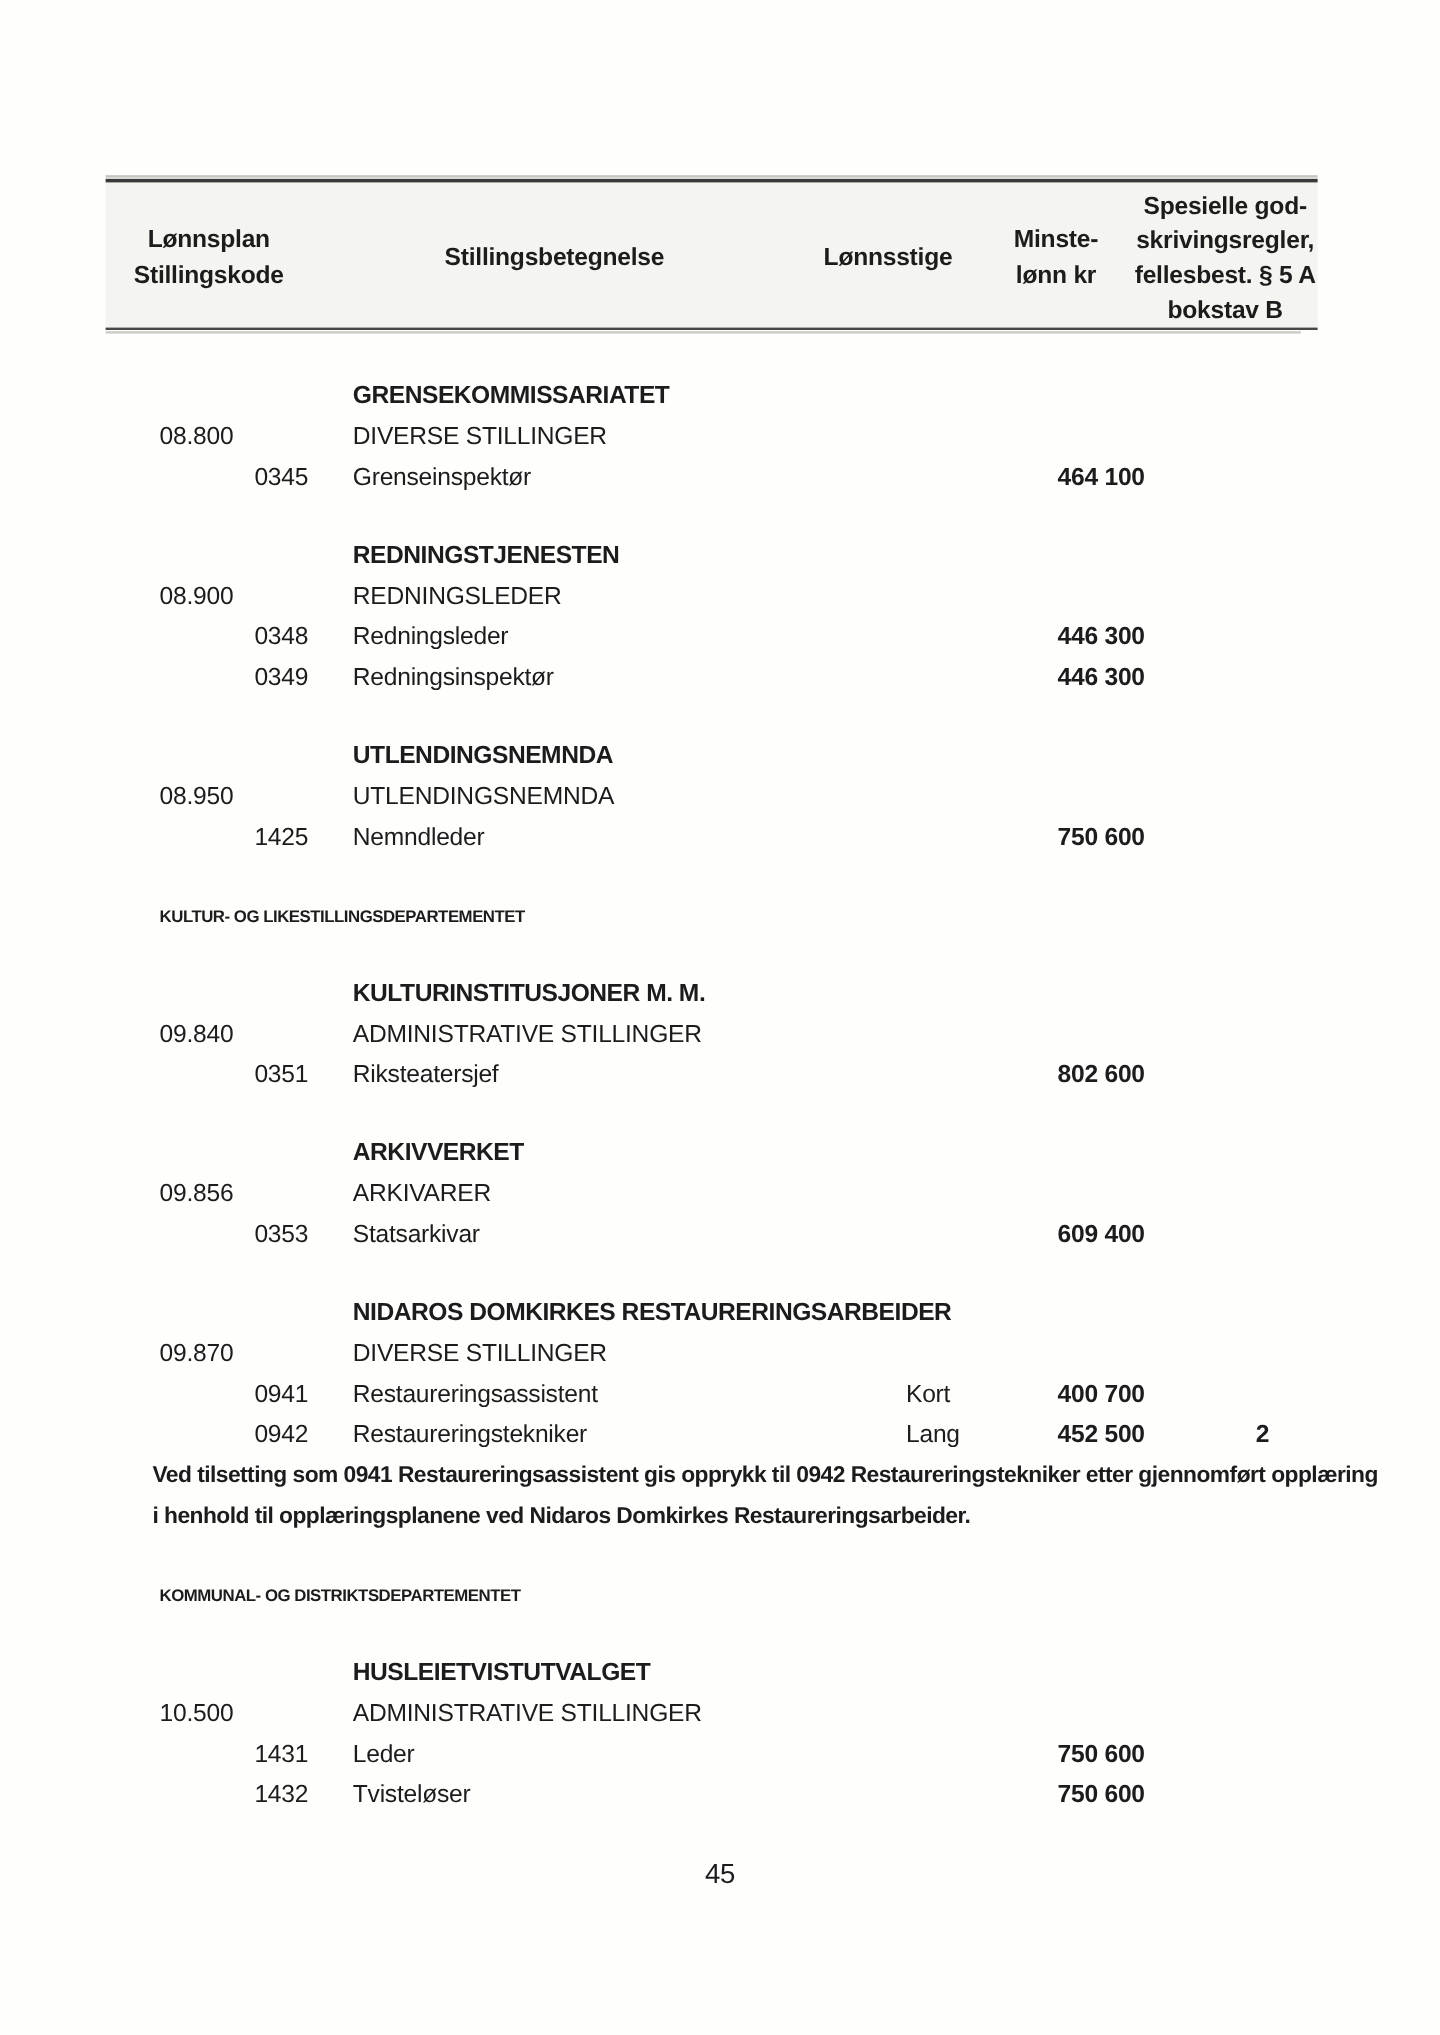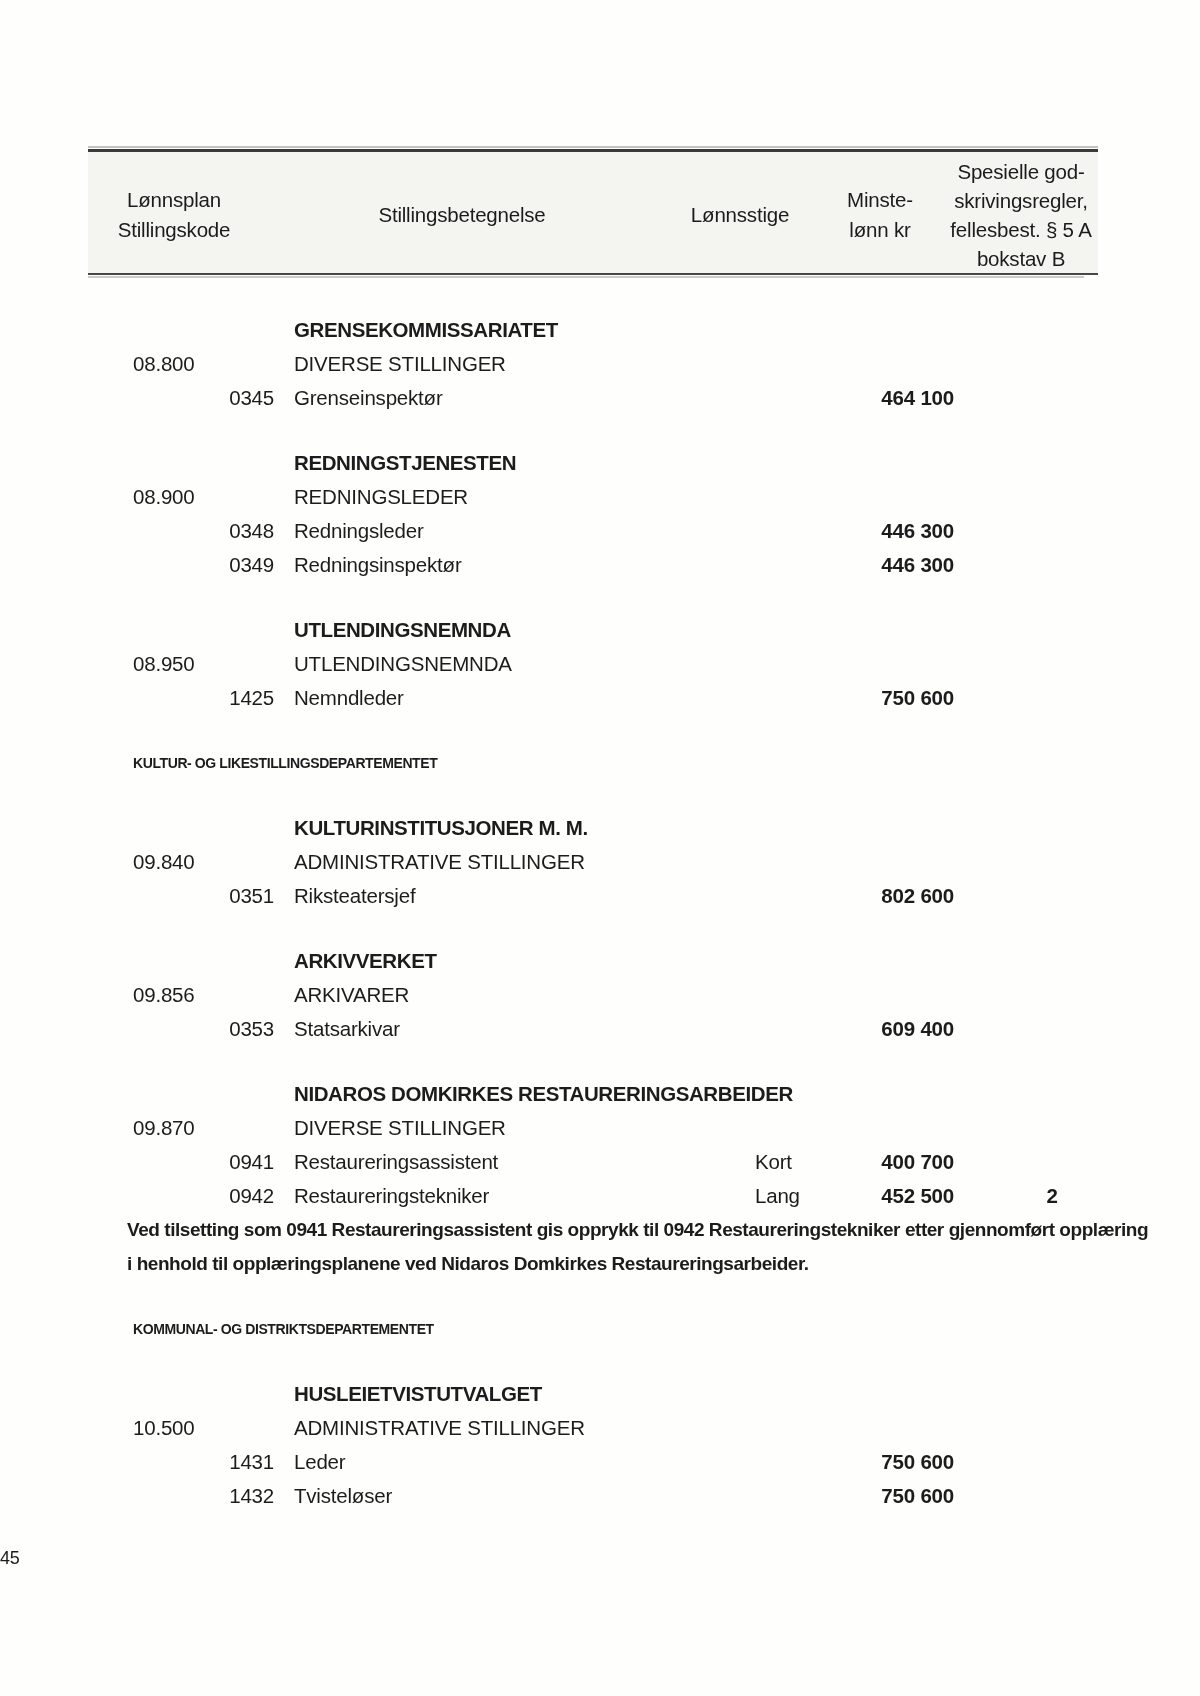--- a/index.html
+++ b/index.html
@@ -24,52 +24,52 @@
   }
   .table-header::before {
     content:""; position:absolute; left:0; right:0; top:-6px;
     height:2px; background:#c3c3bd;
   }
   .table-header::after {
     content:""; position:absolute; left:0; right:14px; bottom:-5px;
     height:2px; background:#ccccc6;
   }
   .hcell {
-    position:absolute; text-align:center; font-weight:normal;
+    position:absolute; text-align:center; font-weight:bold;
     white-space:nowrap; line-height:30px;
   }
   .hc1 { left:6px;  width:160px; top:33px; }   
   .hc2 { left:254px; width:240px; top:48px; }  
   .hc3 { left:562px; width:180px; top:48px; }  
   .hc4 { left:722px; width:140px; top:33px; }  
   .hc5 { left:853px; width:160px; top:5px; line-height:29px; } 
   
   .table-body { position:absolute; top:313px; left:0; width:1200px; }
   .row { position:relative; height:34px;margin-left:32px; }
   .row.gapped { margin-top:31px; }
   .cell {
     position:absolute; top:0; line-height:34px; white-space:nowrap;
   }
   .c-plan  { left:101px; }
-  .c-code  { left:180px; width:62px; text-align:right; }
+  .c-code  { left:180px; width:62px; }
   .c-title { left:262px; }
   .c-group { left:262px; font-weight:bold; letter-spacing:-0.4px; }
   .c-dept  { left:101px; font-weight:bold; letter-spacing:-0.4px; font-size:14px; }
   .c-stige { left:723px; }
   .c-lonn  { left:760px; width:162px; text-align:right; font-weight:bold; }
   .c-spes  { left:975px; width:90px; text-align:center; font-weight:bold; }
   .row.note { height:68px; }
   .note-line {
     position:relative; left:95px; line-height:34px; white-space:nowrap;
     font-weight:bold; font-size:19px; letter-spacing:-0.45px;
   }
   
   .page-number {
     position:absolute; top:1548px; left:0; width:1200px;
-    font-size:18px;
+    text-align:center; font-size:23px;
   }
 </style>
 </head>
 <body>
 
 <div class="sheet">
 
   <div class="table-header">
     <div class="hcell hc1">
       <div>Lønnsplan</div>

